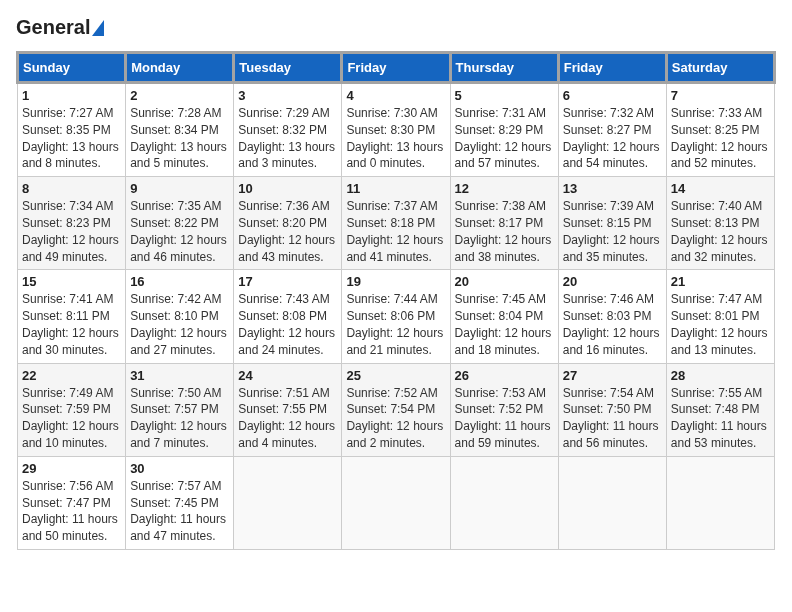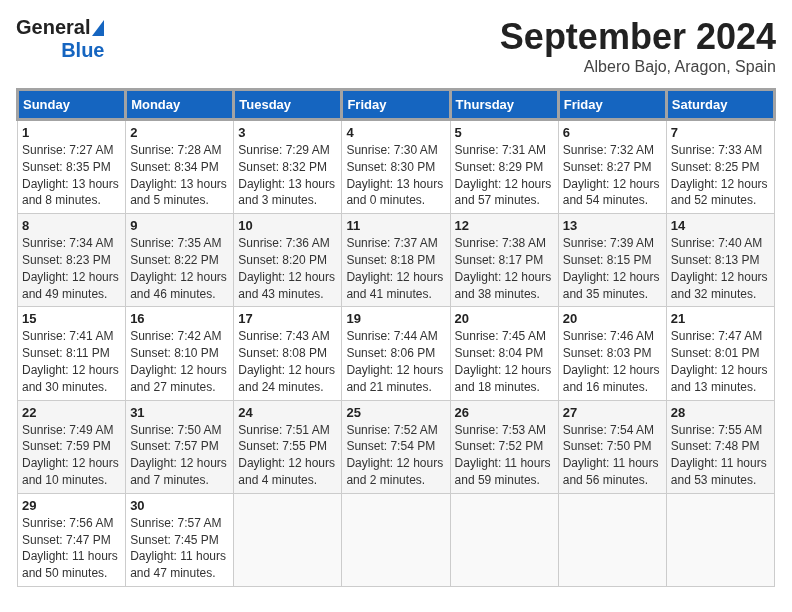--- a/index.html
+++ b/index.html
@@ -92,27 +92,20 @@
   </style>
 </head>
 <body>
 
 <div class="header">
   <div class="logo-wrapper">
     <div class="general-blue-logo">
       <span class="logo-text-general">General</span>
       <span class="logo-triangle"></span>
     </div>
-    <div>
-      <span class="logo-text-blue">Blue</span>
-    </div>
-  </div>
-  <div class="title-area">
-    <div class="month-title">September 2024</div>
-    <div class="location-title">Albero Bajo, Aragon, Spain</div>
   </div>
 </div>
 
 <table>
   <thead>
     <tr>
       <th>Sunday</th>
       <th>Monday</th>
       <th>Tuesday</th>
       <th>Friday</th>

